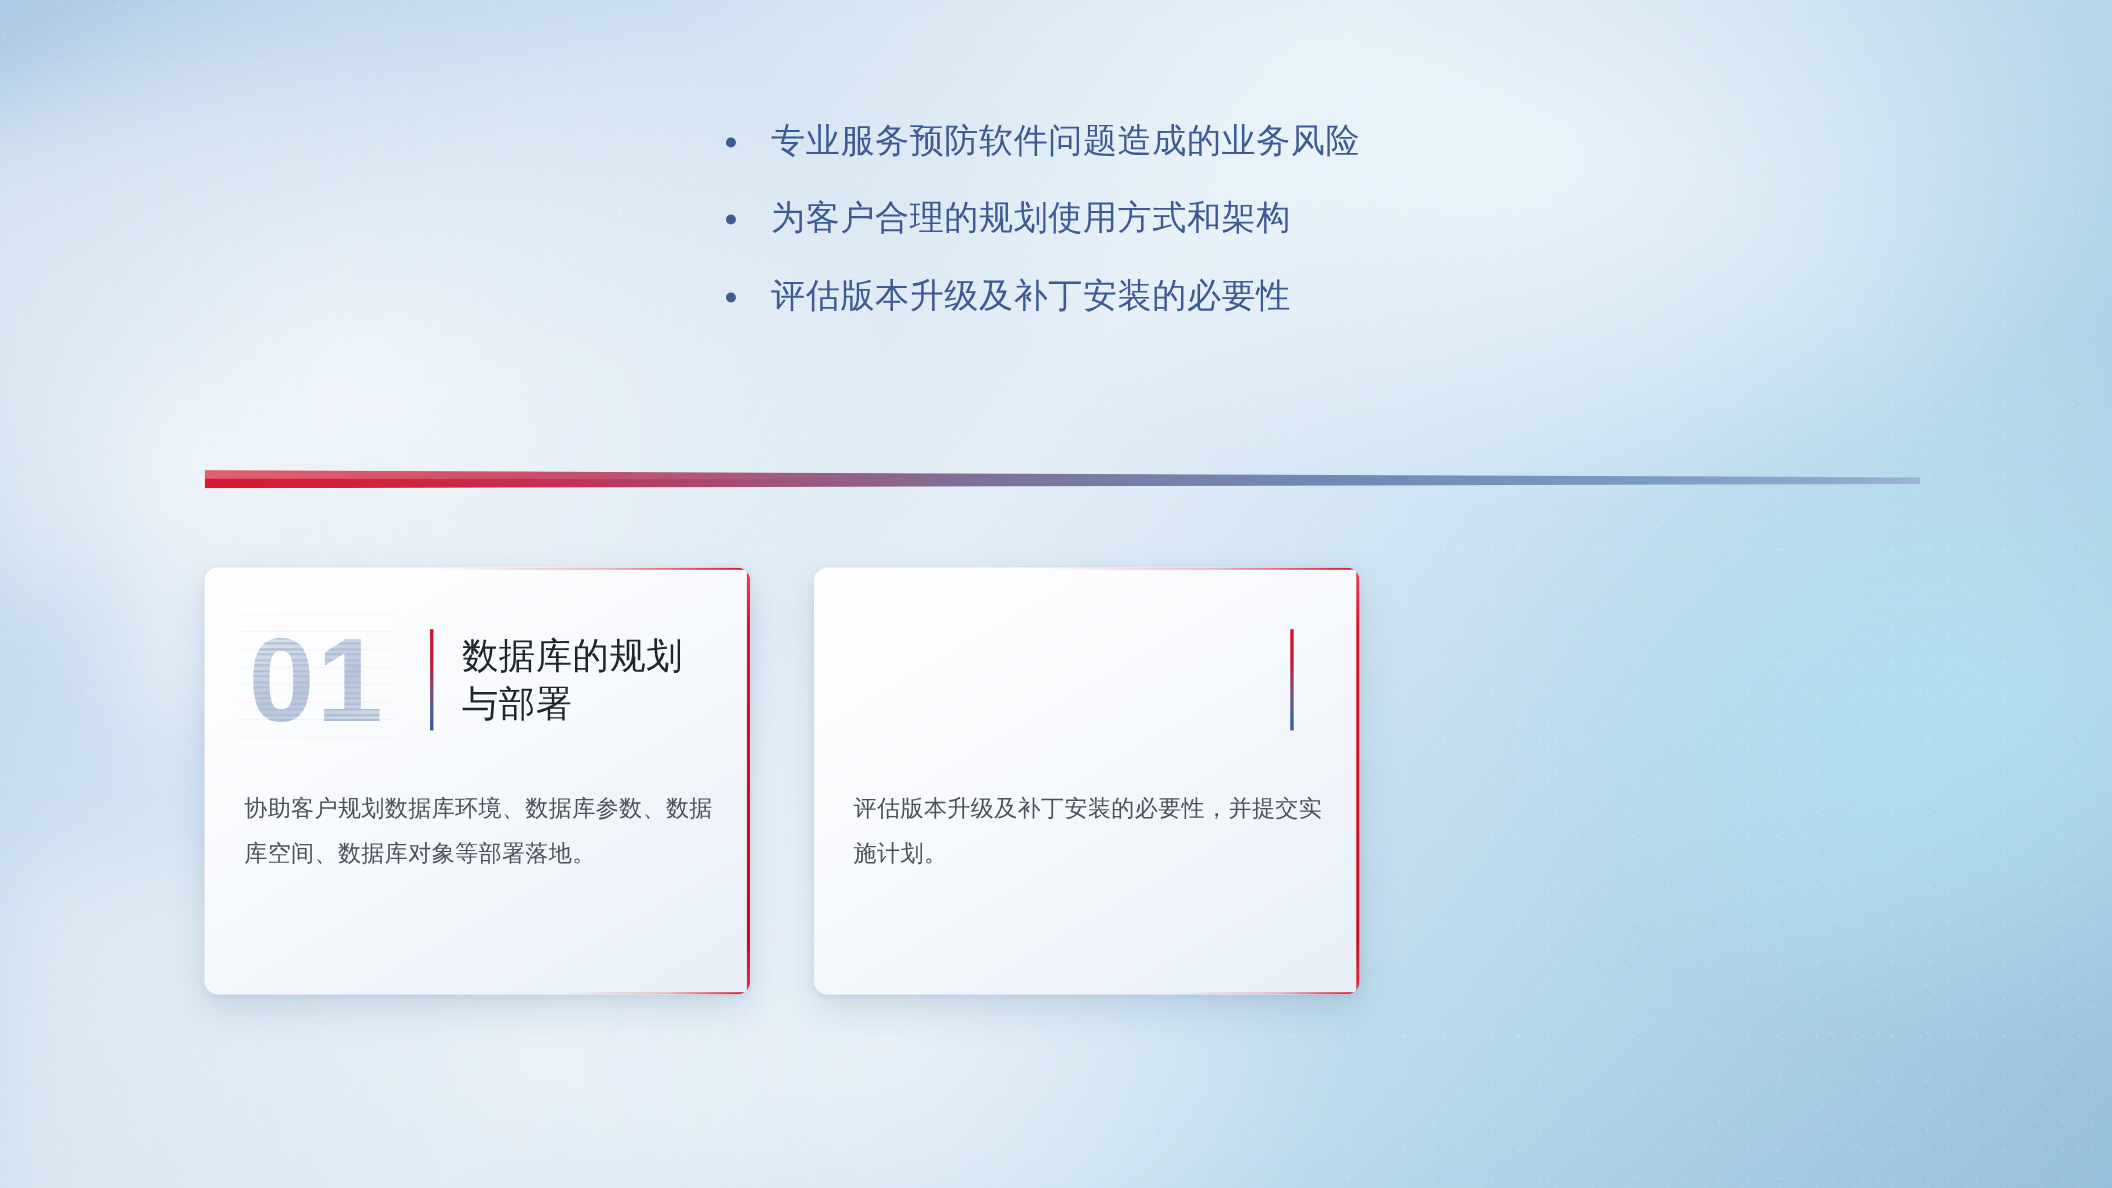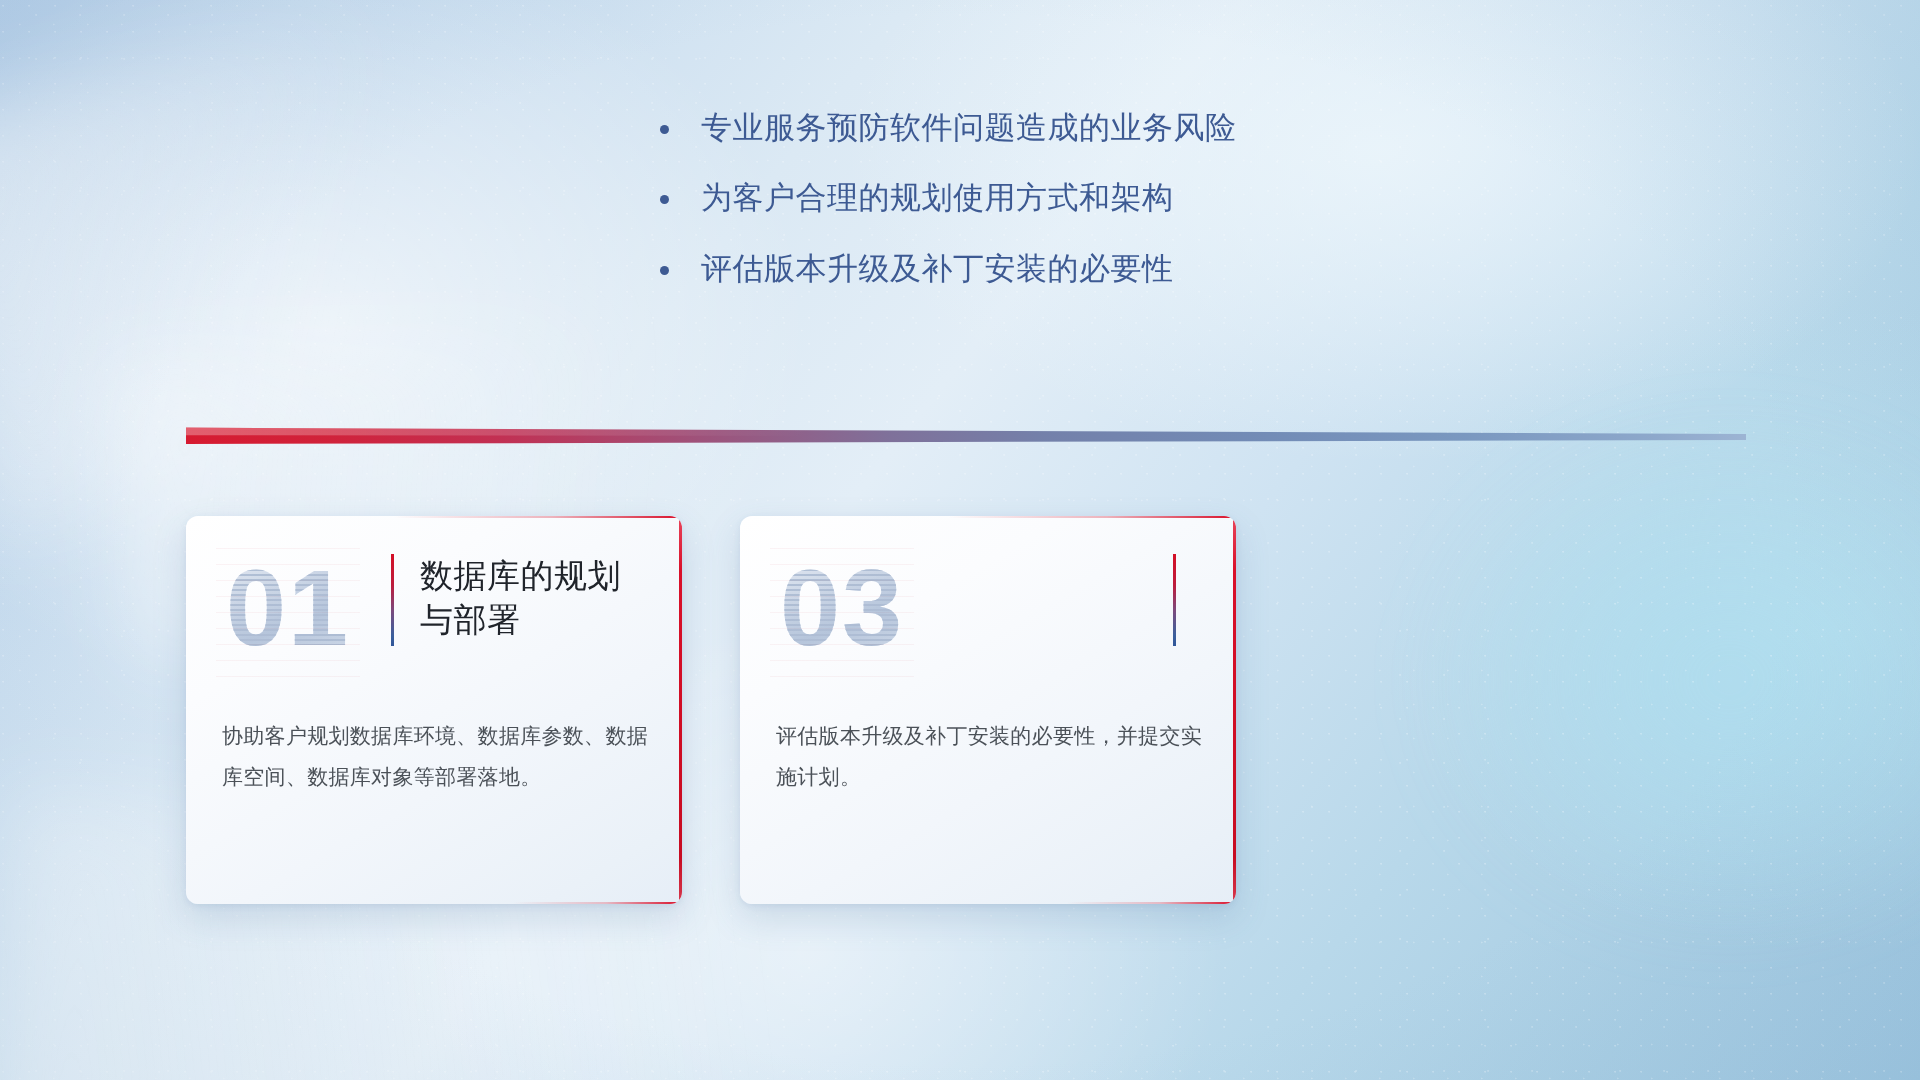--- a/index.html
+++ b/index.html
@@ -169,20 +169,21 @@
     position: absolute;
     right: 0; bottom: 0;
     width: 34%;
     height: 2px;
     background: linear-gradient(90deg, rgba(255,255,255,0) 0%, rgba(226,120,135,0.45) 55%, #d9102a 100%);
   }
 
   .card-head {
     position: relative;
     display: flex;
+    align-items: center;
     padding: 38px 34px 0 34px;
     height: 128px;
     box-sizing: content-box;
   }
 
   
   .ghost-num {
     position: relative;
     font-size: 108px;
     font-weight: 700;
@@ -302,21 +303,20 @@
       </div>
       <div class="card-desc">协助客户规划数据库环境、数据库参数、数据库空间、数据库对象等部署落地。</div>
     </div>
 
 
     <div class="card">
       <div class="card-edge"></div>
       <div class="card-topline"></div>
       <div class="card-botline"></div>
       <div class="card-head">
-        <div class="ghost-num">03</div>
         <div class="head-sep"></div>
       </div>
       <div class="card-desc">评估版本升级及补丁安装的必要性，并提交实施计划。</div>
     </div>
 
   </div>
 
 </div>
 
 </body></html>

